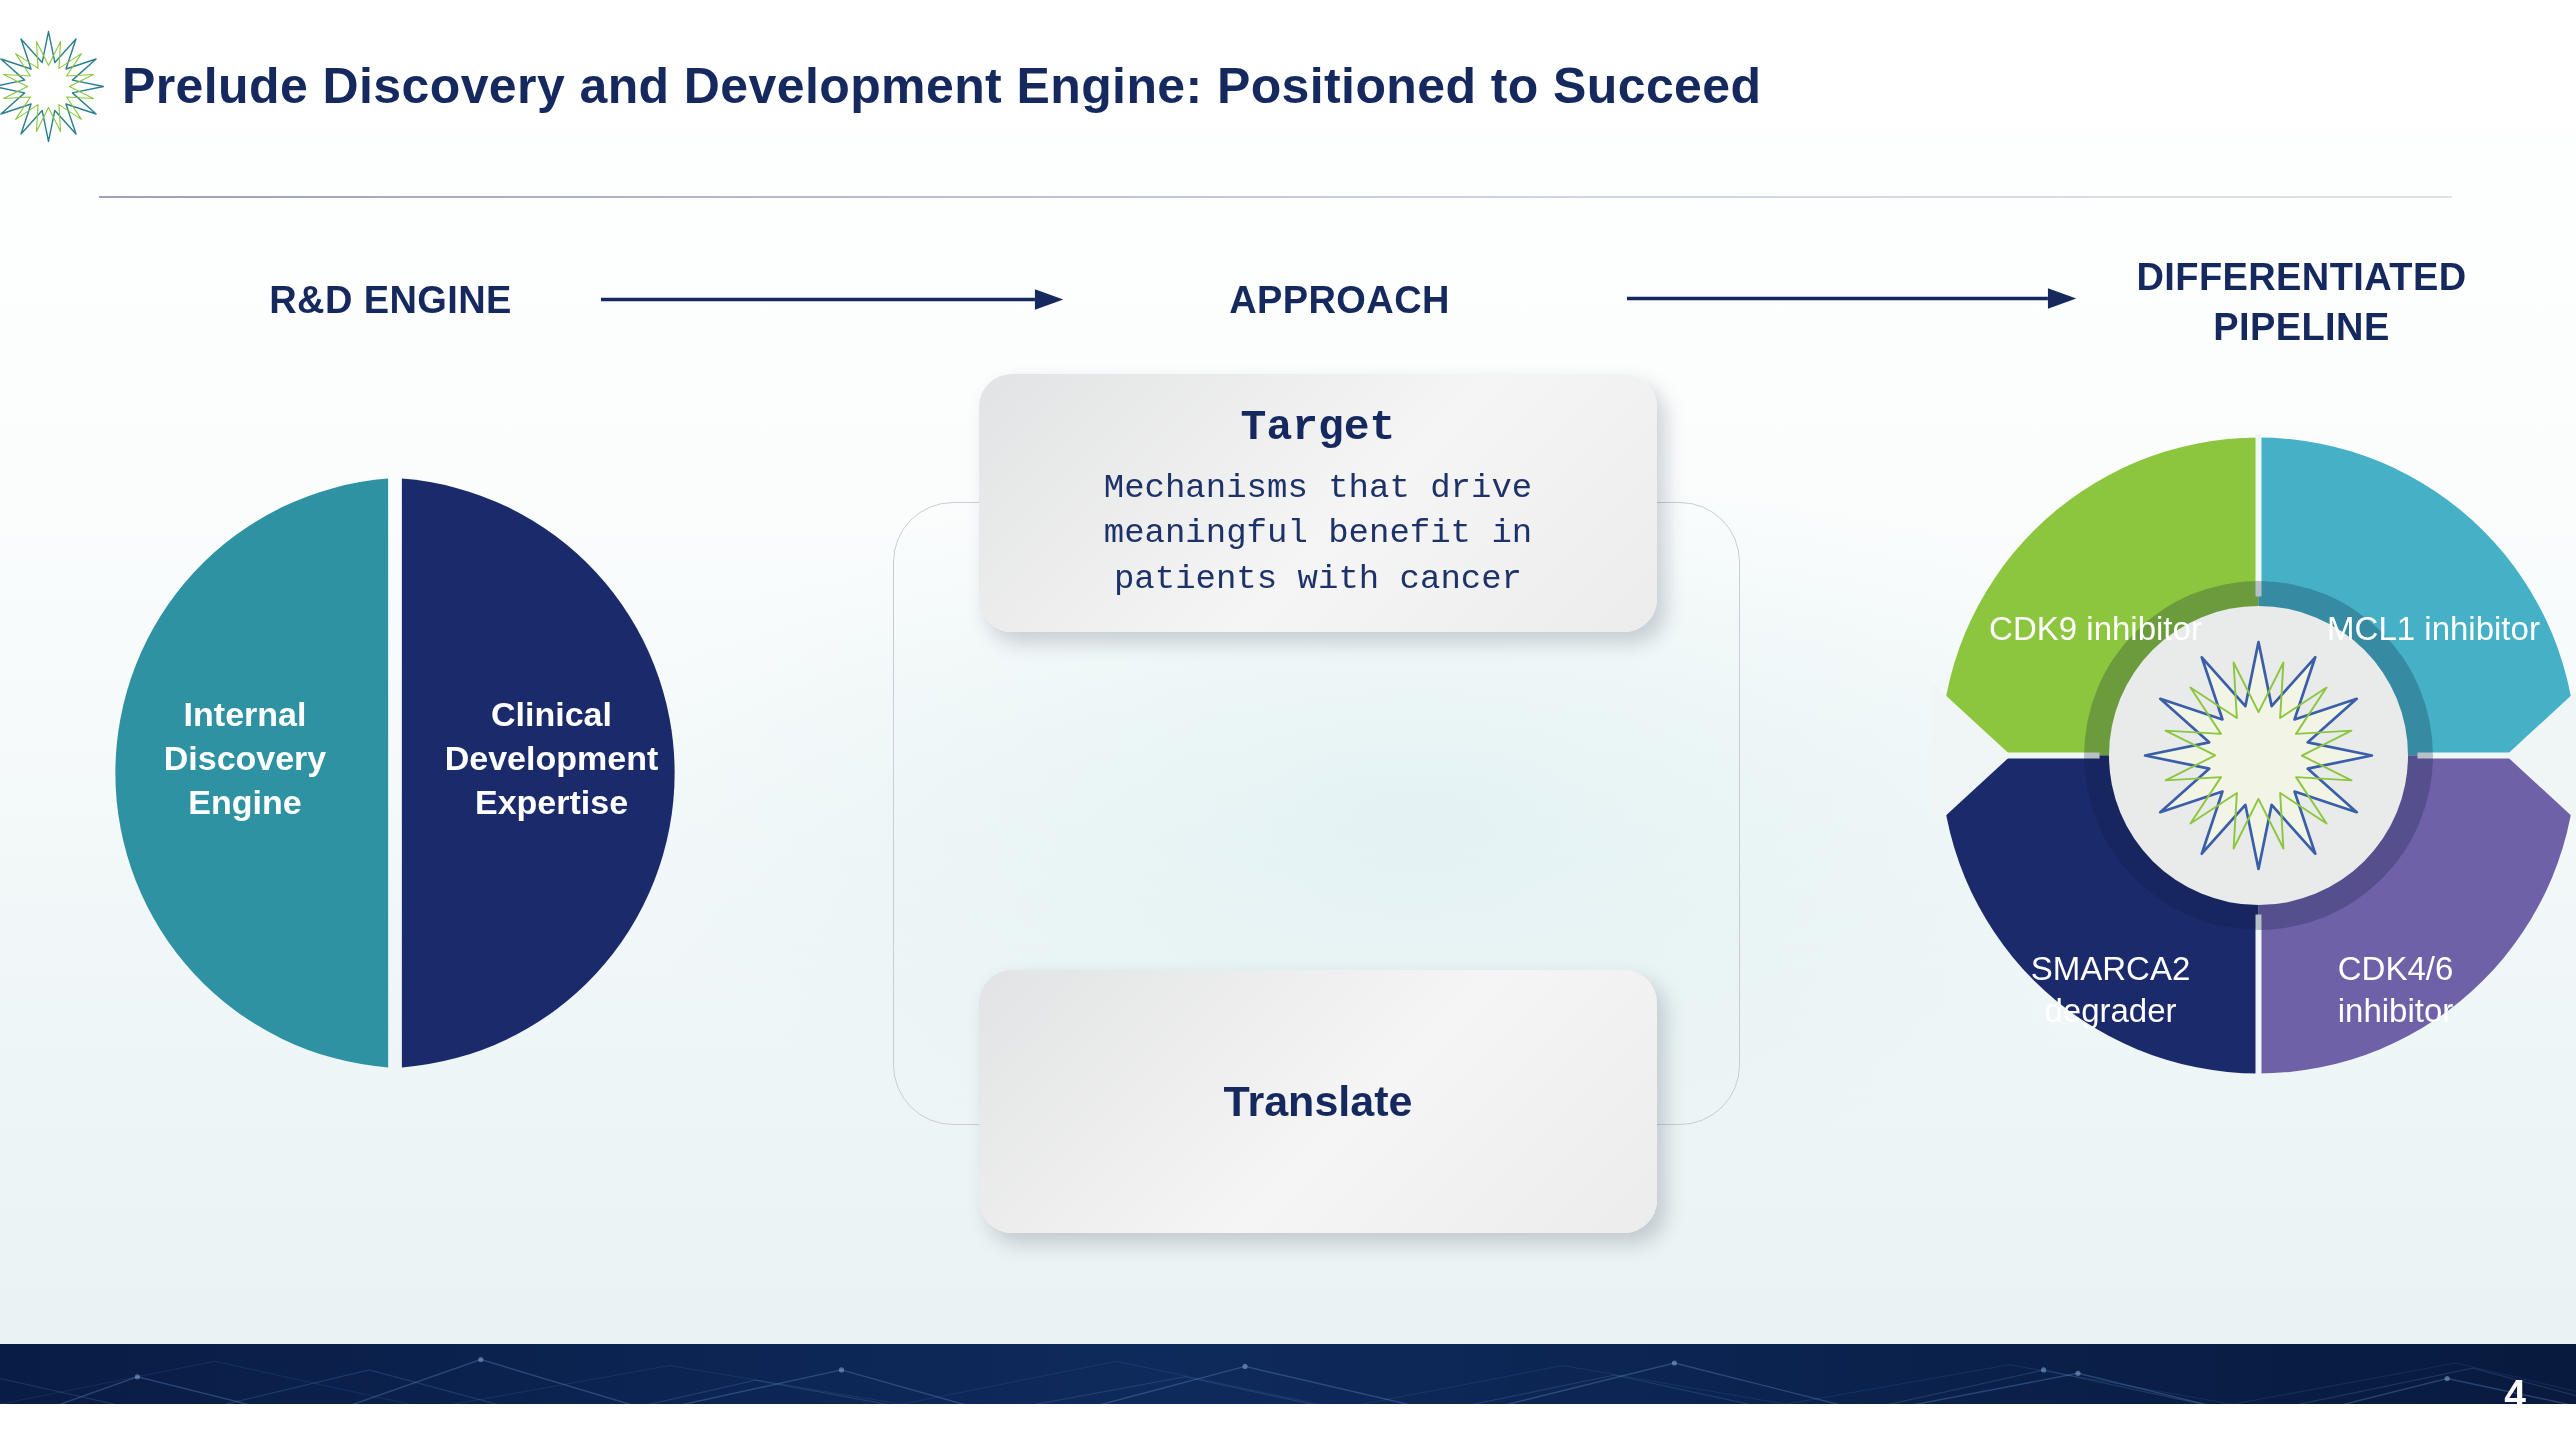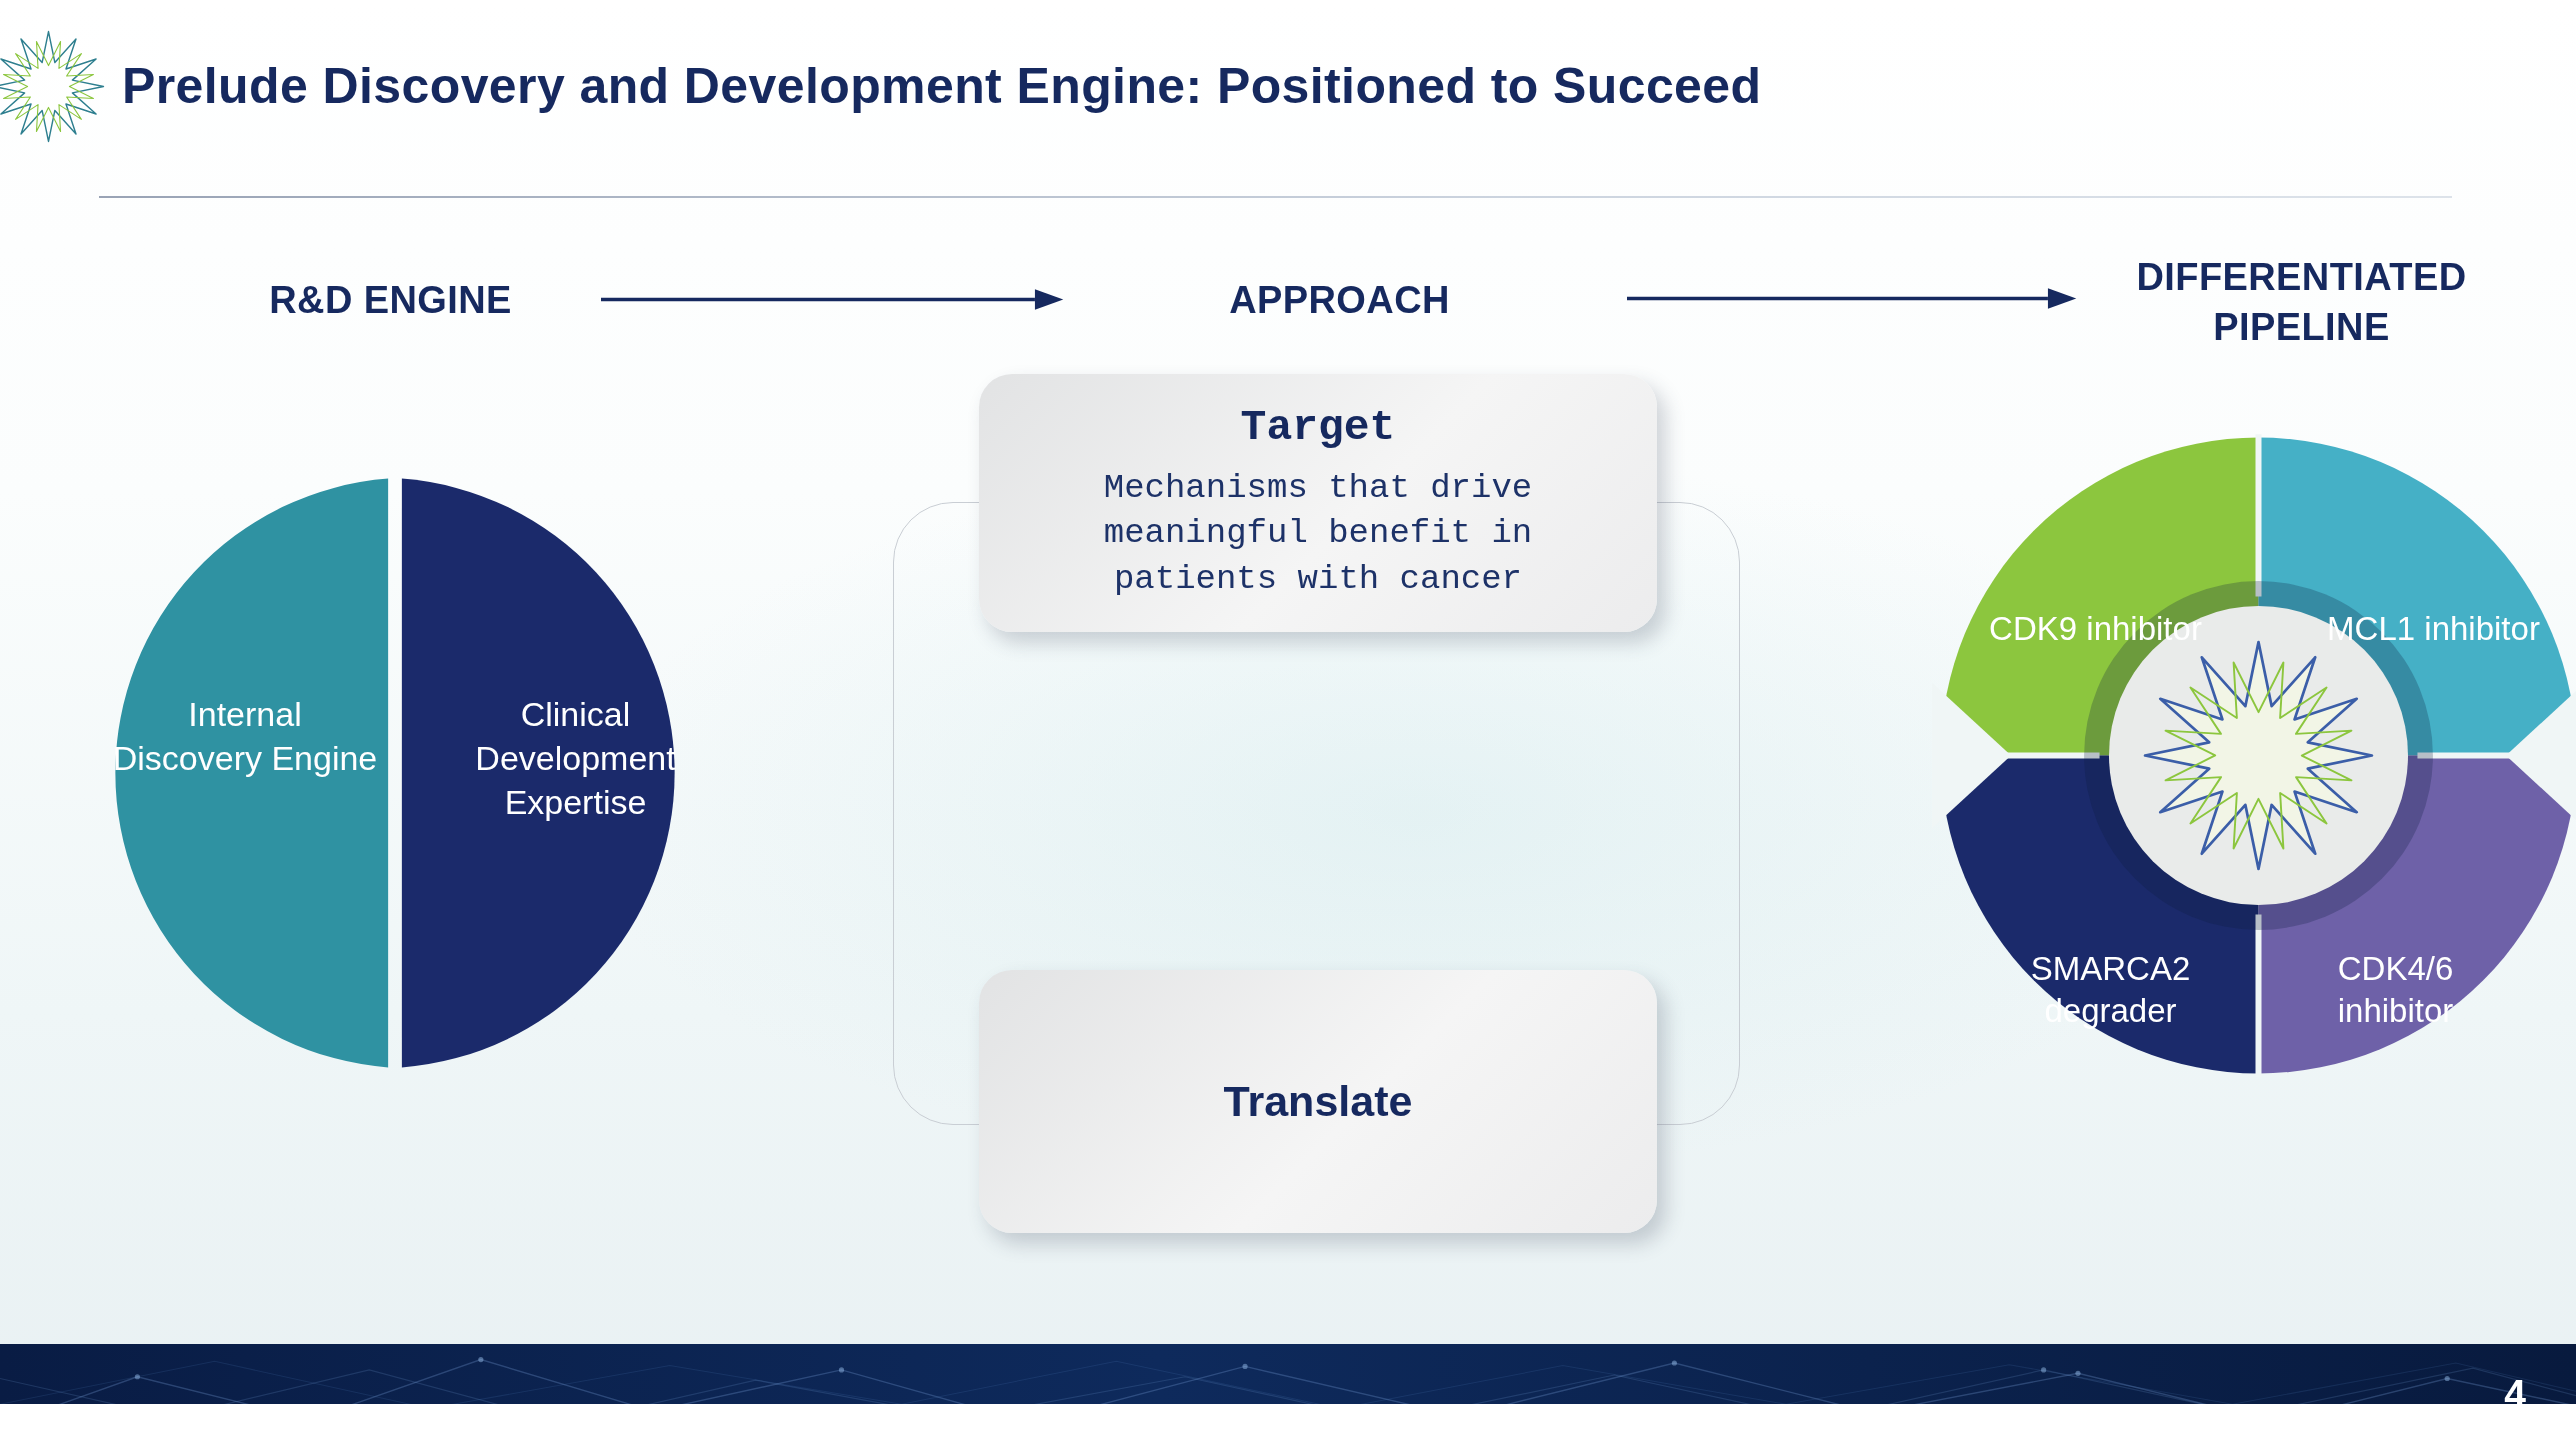--- a/index.html
+++ b/index.html
@@ -29,25 +29,25 @@
     text-align:center; letter-spacing:0.4px;
   }
   #head-rd { left:219px; top:279px; width:343px; }
   #head-approach { left:1168px; top:279px; width:343px; }
   #head-pipeline { left:2078px; top:252px; width:447px; line-height:1.32; }
   .flow-arrow { position:absolute; }
 
   
   #rd-circle-svg { position:absolute; left:86px; top:464px; }
   .circle-label {
-    position:absolute; color:#ffffff; font-weight:400; font-size:34px;
+    position:absolute; color:#ffffff; font-weight:700; font-size:34px;
     line-height:1.3; text-align:center; z-index:3;
   }
   #circle-label-left { left:112px; top:692px; width:266px; }
-  #circle-label-right { left:426px; top:692px; width:292px;padding-left:7px; }
+  #circle-label-right { left:402px; top:692px; width:292px;padding-left:7px; }
 
   
   .bracket {
     position:absolute; left:893px; top:502px; width:847px; height:623px;
     border:1.7px solid #c9ced4; border-radius:60px; z-index:1; background:transparent;
   }
   .step {
     position:absolute; left:979px; width:678px; z-index:2;
     border-radius:33px;
     background:linear-gradient(135deg,#e2e3e4 0%,#f5f5f5 55%,#ececed 100%);

